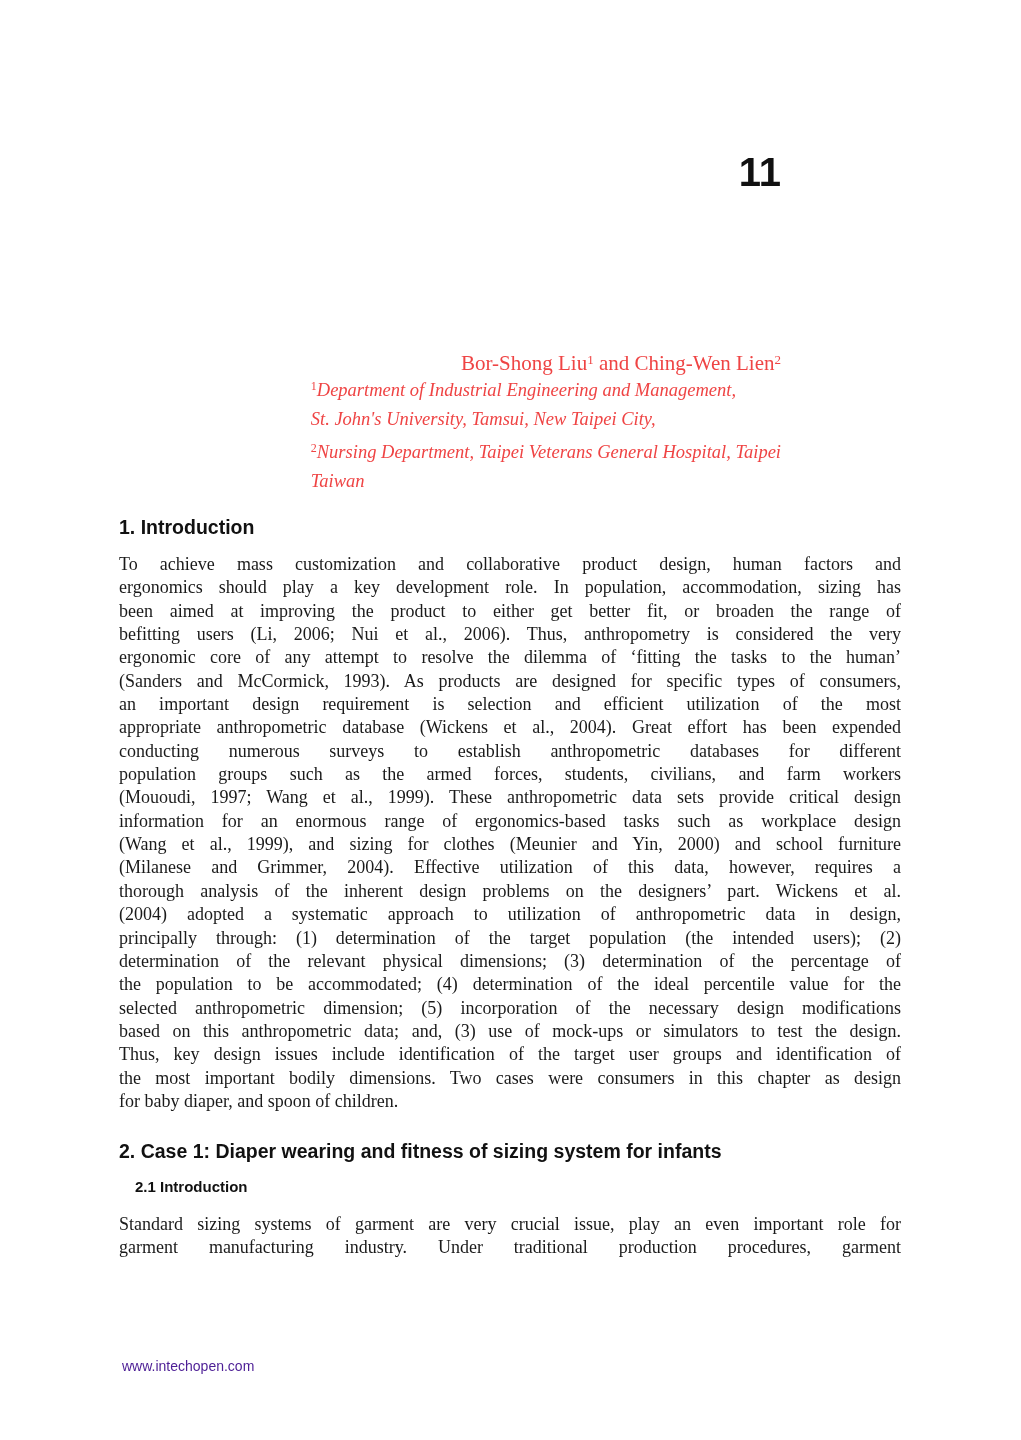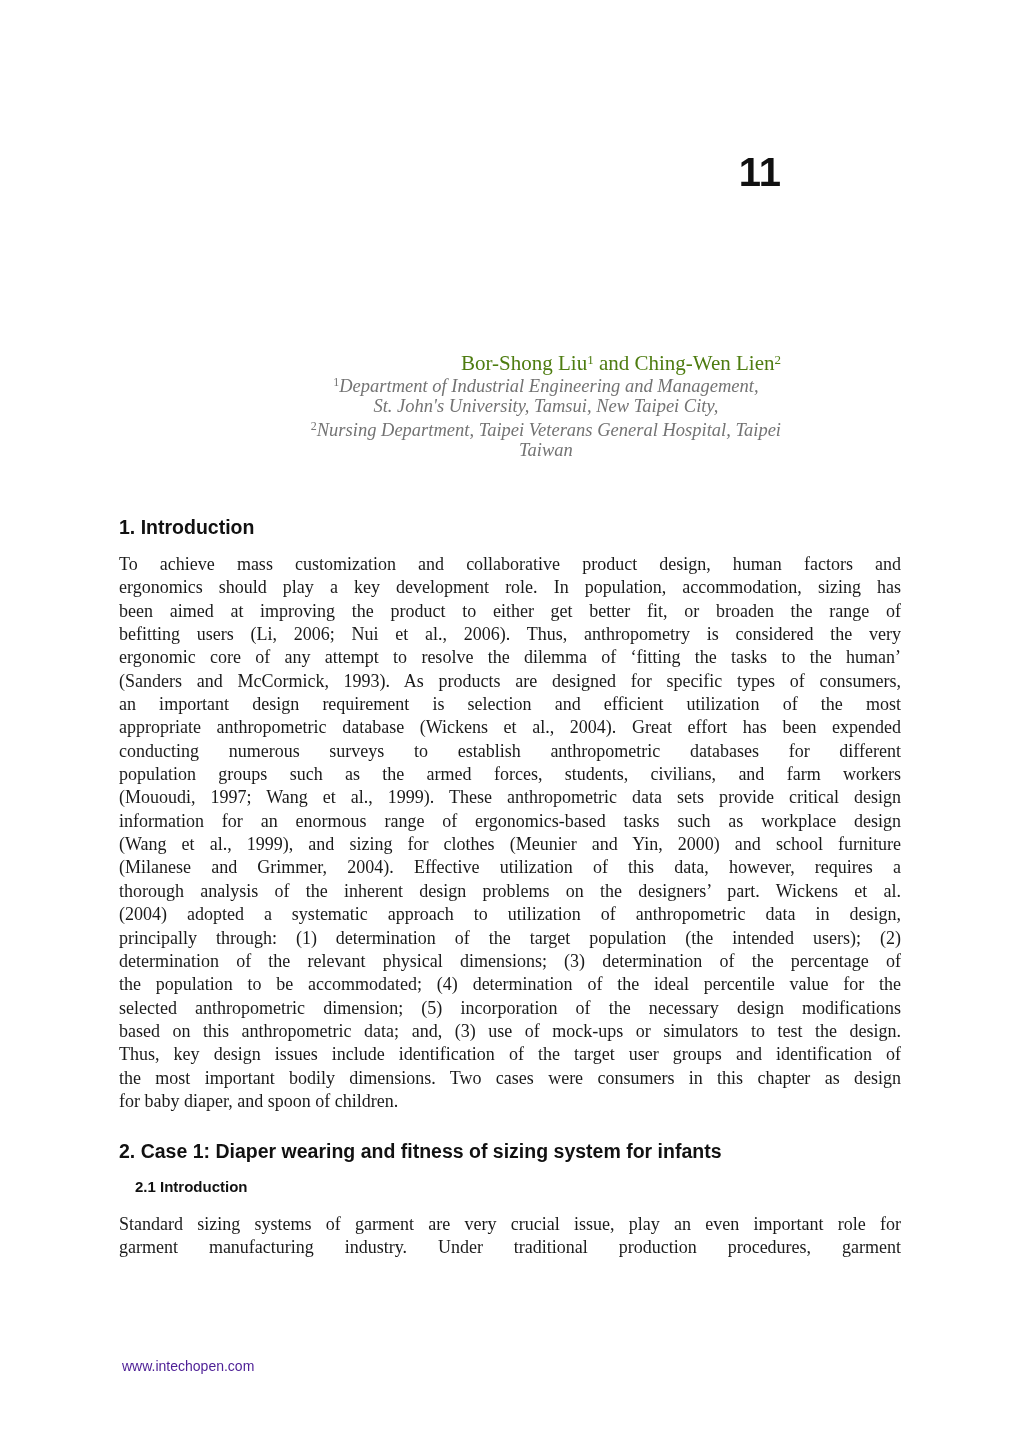--- a/index.html
+++ b/index.html
@@ -8,26 +8,26 @@
     .chapter-num {
       position: absolute; right: 122px; top: 150px;
       font-family: "Liberation Sans", sans-serif; font-weight: bold; font-size: 40px; color: #111;
     }
     .title {
       position: absolute; right: 122px; top: 240px; text-align: right;
       font-family: "Liberation Sans", sans-serif; font-weight: bold; font-size: 33px; line-height: 40px; color: #111;
     }
     .authors {
       position: absolute; right: 122px; top: 348px; text-align: right;
-      font-family: "Liberation Serif", serif; font-size: 21px; line-height: 24px; color: #4d7c0f;
+      font-family: "Liberation Serif", serif; font-size: 21px; line-height: 24px; color: #ef4444;
     }
     .authors sup { font-size: 13px; vertical-align: 6px; }
     .affil {
-      position: absolute; right: 122px; top: 372px; text-align: center;
-      font-family: "Liberation Serif", serif; font-style: italic; font-size: 18.5px; line-height: 20px; color: #737373;
+      position: absolute; right: 122px; top: 372px; text-align: left;
+      font-family: "Liberation Serif", serif; font-style: italic; font-size: 18.5px; line-height: 29px; color: #ef4444;
     }
     .affil sup { font-size: 12px; vertical-align: 6px; font-style: normal; }
     .h1 {
       position: absolute; left: 119px;
       font-family: "Liberation Sans", sans-serif; font-weight: bold; font-size: 19.5px; color: #111;
     }
     .h2 {
       position: absolute; left: 135px;
       font-family: "Liberation Sans", sans-serif; font-weight: bold; font-size: 15px; color: #111;
     }

